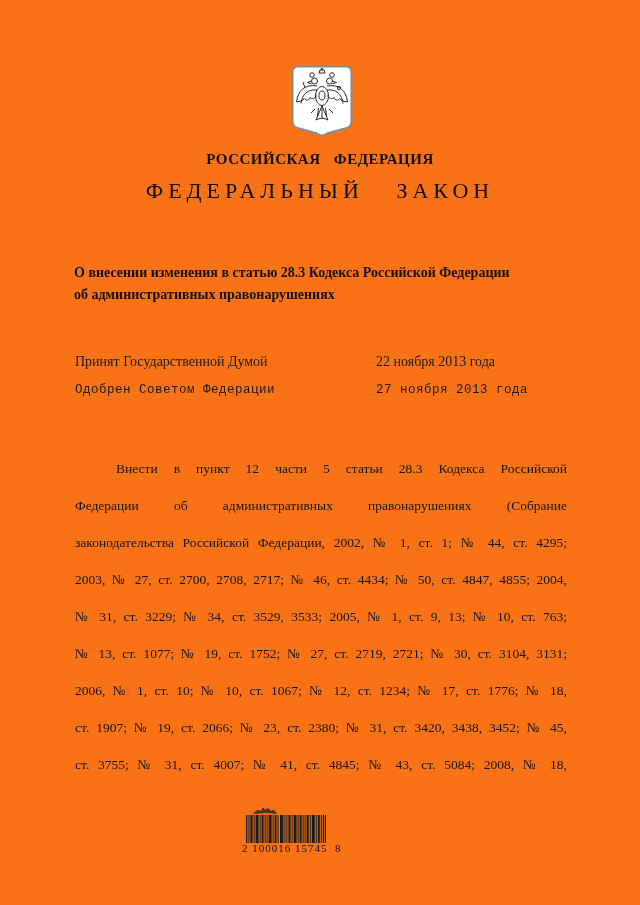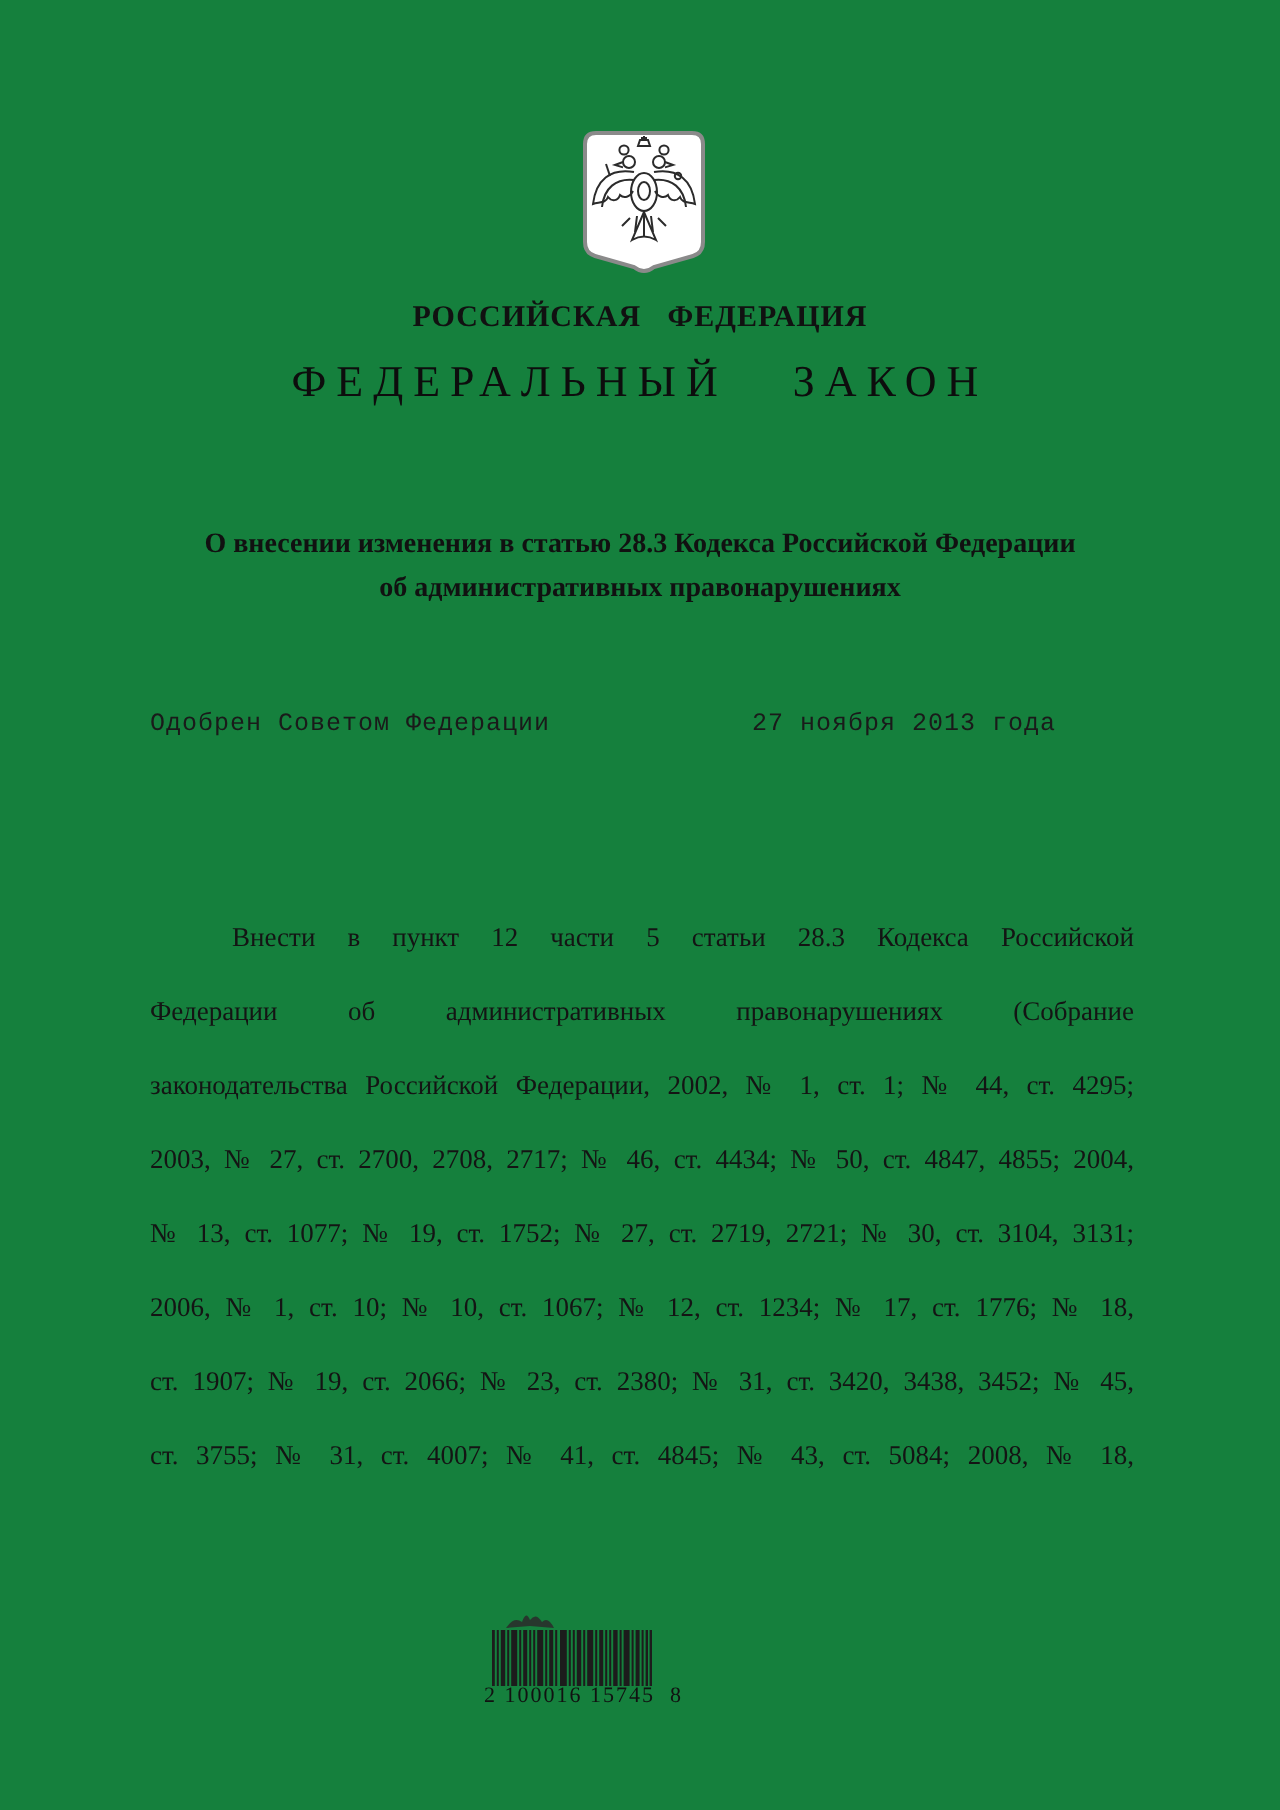--- a/index.html
+++ b/index.html
@@ -1,41 +1,41 @@
 <!DOCTYPE html>
 <html><head>
 <meta charset="utf-8">
 <style>
   html,body{margin:0;padding:0;background:#e8e8e8;}
   .page{
     position:relative;
     width:640px;height:905px;
     margin:0 auto;
-    background:#15803d;
+    background:#f97316;
     font-family:"Liberation Serif","DejaVu Serif",serif;
     color:#1a1a1a;
     overflow:hidden;
   }
   
   .coat{position:absolute;left:291px;top:65px;width:62px;height:72px;}
   
   .country-heading{
     position:absolute;left:0;top:151px;width:640px;
     text-align:center;font-weight:bold;font-size:15px;
     letter-spacing:0.5px;word-spacing:9px;color:#111;
   }
   .law-heading{
     position:absolute;left:0;top:178px;width:640px;
     text-align:center;font-weight:normal;font-size:22px;
     letter-spacing:5px;word-spacing:22px;color:#0d0d0d;
   }
   
   .doc-title{
     position:absolute;left:74px;top:262px;width:492px;
-    text-align:center;font-weight:bold;font-size:14px;line-height:22px;
+    text-align:left;font-weight:bold;font-size:14px;line-height:22px;
     color:#111;
   }
   
   .adoption{position:absolute;left:75px;top:348px;width:460px;}
   .adoption-row{position:relative;height:28px;line-height:28px;font-size:14px;}
   .adoption-row .label{position:absolute;left:0;top:0;white-space:nowrap;}
   .adoption-row .date{position:absolute;left:301px;top:0;white-space:nowrap;}
   .typewriter{
     font-family:"Liberation Mono","DejaVu Sans Mono",monospace;
     font-size:12.5px;letter-spacing:0.5px;
@@ -99,31 +99,36 @@
 
   <div class="country-heading">РОССИЙСКАЯ ФЕДЕРАЦИЯ</div>
   <div class="law-heading">ФЕДЕРАЛЬНЫЙ ЗАКОН</div>
 
   <div class="doc-title">
     <div>О внесении изменения в статью 28.3 Кодекса Российской Федерации</div>
     <div>об административных правонарушениях</div>
   </div>
 
   <div class="adoption">
+    <div class="adoption-row">
+      <span class="label">Принят Государственной Думой</span>
+      <span class="date">22 ноября 2013 года</span>
+    </div>
     <div class="adoption-row typewriter">
       <span class="label">Одобрен Советом Федерации</span>
       <span class="date">27 ноября 2013 года</span>
     </div>
   </div>
 
   <div class="body-text">
     <div class="body-line indent">Внести в пункт 12 части 5 статьи 28.3 Кодекса Российской</div>
     <div class="body-line">Федерации об административных правонарушениях (Собрание</div>
     <div class="body-line">законодательства Российской Федерации, 2002, № 1, ст. 1; № 44, ст. 4295;</div>
     <div class="body-line">2003, № 27, ст. 2700, 2708, 2717; № 46, ст. 4434; № 50, ст. 4847, 4855; 2004,</div>
+    <div class="body-line">№ 31, ст. 3229; № 34, ст. 3529, 3533; 2005, № 1, ст. 9, 13; № 10, ст. 763;</div>
     <div class="body-line">№ 13, ст. 1077; № 19, ст. 1752; № 27, ст. 2719, 2721; № 30, ст. 3104, 3131;</div>
     <div class="body-line">2006, № 1, ст. 10; № 10, ст. 1067; № 12, ст. 1234; № 17, ст. 1776; № 18,</div>
     <div class="body-line">ст. 1907; № 19, ст. 2066; № 23, ст. 2380; № 31, ст. 3420, 3438, 3452; № 45,</div>
     <div class="body-line">ст. 3755; № 31, ст. 4007; № 41, ст. 4845; № 43, ст. 5084; 2008, № 18,</div>
   </div>
 
   <div class="barcode-block">
     <svg class="stamp-eagle" viewBox="0 0 26 10" xmlns="http://www.w3.org/2000/svg">
       <path d="M1 9 Q5 3 9 6 Q11 0 13 5 Q16 1 19 6 Q22 3 25 9 L13 8 Z" fill="#2a2a2a" opacity="0.85"></path>
     </svg>

